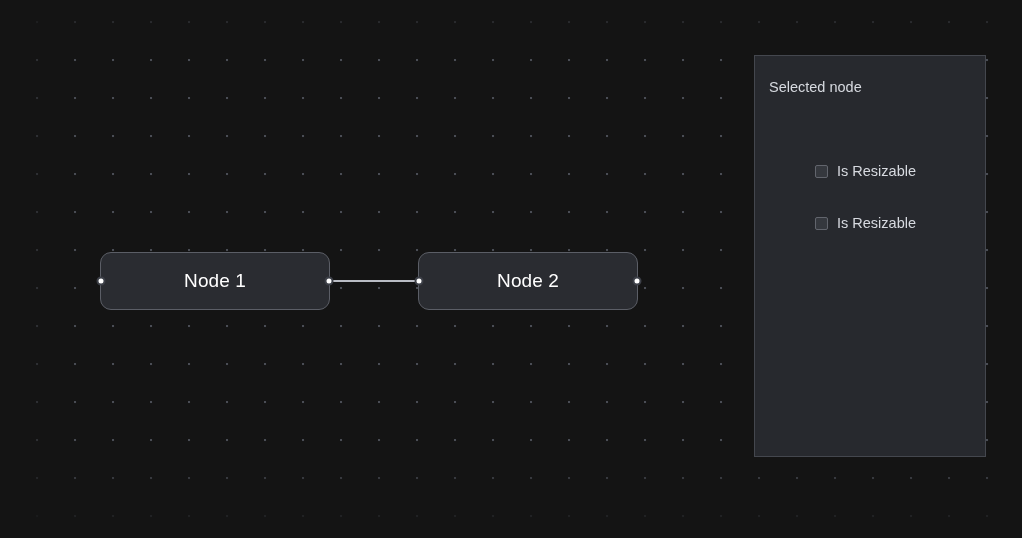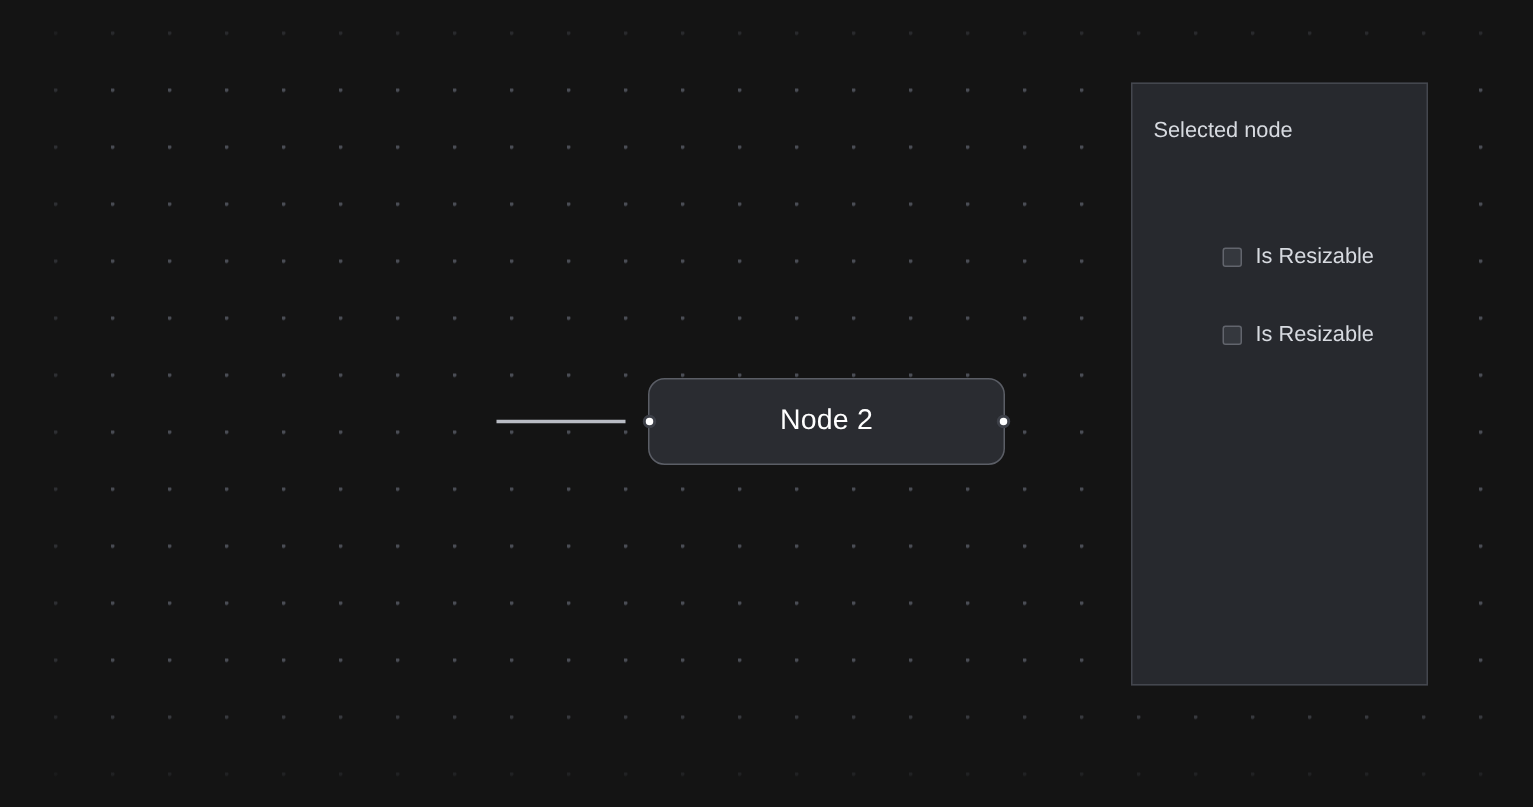--- a/index.html
+++ b/index.html
@@ -82,21 +82,21 @@
     cursor: crosshair;
   }
   .handle.left  { left: 0; }
   .handle.right { left: 100%; }
 
   
   #panel {
     position: absolute;
     left: 754px;
     top: 55px;
-    width: 198px;
+    width: 232px;
     height: 402px;
     box-sizing: border-box;
     background: #27292e;
     border: 1px solid #44474e;
   }
   .panel-title {
     position: absolute;
     left: 14px;
     top: 23px;
     color: #d7dae0;
@@ -135,22 +135,27 @@
 <div id="app">
 
   <div id="canvas">
     <div id="canvas-mask"></div>
   </div>
 
   <svg id="edges" width="1022" height="538">
     <line x1="331" y1="281" x2="417" y2="281" stroke="#b9bcc4" stroke-width="2.2"></line>
   </svg>
 
+  <div class="node" id="node-1" style="left:100px; top:252px; width:230px; height:58px;">
+    <span class="node-label">Node 1</span>
+    <span class="handle left"></span>
+    <span class="handle right"></span>
+  </div>
 
-  <div class="node" id="node-2" style="left:432px; top:252px; width:238px; height:58px;">
+  <div class="node" id="node-2" style="left:418px; top:252px; width:220px; height:58px;">
     <span class="node-label">Node 2</span>
     <span class="handle left"></span>
     <span class="handle right"></span>
   </div>
 
   <div id="panel">
     <div class="panel-title">Selected node</div>
 
     <div class="field-row" id="row-resizable">
       <span class="checkbox"></span>

